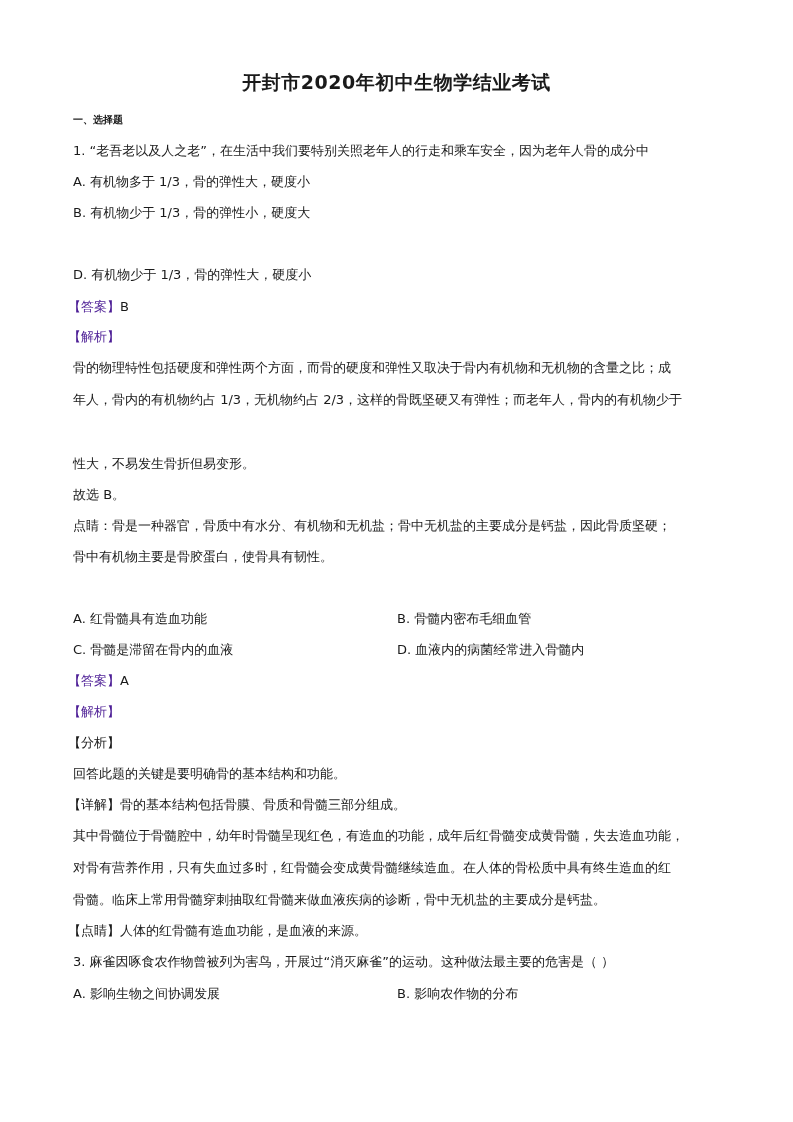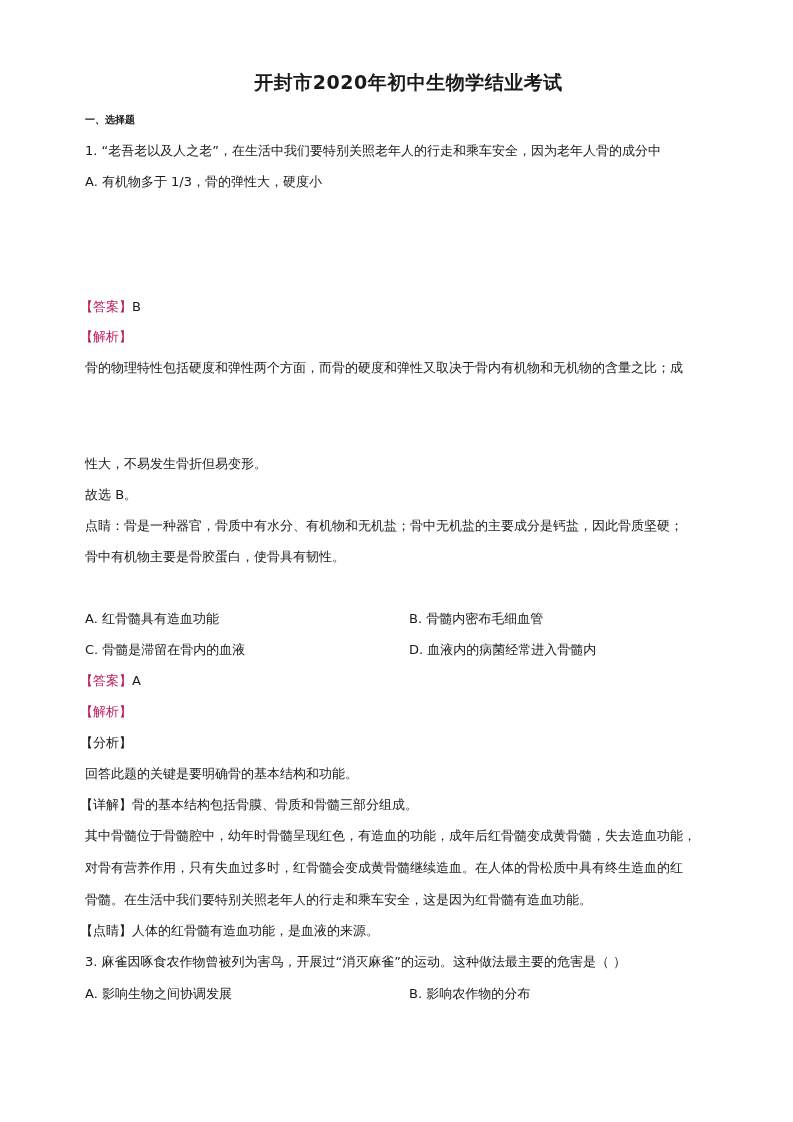--- a/index.html
+++ b/index.html
@@ -1,42 +1,45 @@
 <!DOCTYPE html>
 <html><head>
 <meta charset="utf-8">
 <style>
   html, body { margin: 0; padding: 0; background: #ffffff; }
   body { width: 793px; height: 1122px; position: relative; overflow: hidden;
          font-family: "DejaVu Sans", "Liberation Sans", sans-serif; color: #1a1a1a; }
-  .page { position: absolute; left: 12px; top: 0; width: 707px; height: 1122px; }
+  .page { position: absolute; left: 0; top: 0; width: 707px; height: 1122px; }
   .title { position: absolute; top: 70px; left: 0; width: 793px; text-align: center;
            font-size: 19px; font-weight: bold; letter-spacing: 0.5px; }
   .line { position: absolute; left: 73px; font-size: 13px; white-space: nowrap; line-height: 16px; }
   .section { font-weight: bold; font-size: 10px; }
-  .label { color: #be185d; }
+  .label { color: #4c1d95; }
   .col2 { position: absolute; left: 397px; }
 </style>
 </head>
 <body>
 
 <div class="page">
   <div class="title">开封市2020年初中生物学结业考试</div>
 
   <div class="line section" style="top:112px">一、选择题</div>
 
   <div class="line" style="top:143px">1. “老吾老以及人之老”，在生活中我们要特别关照老年人的行走和乘车安全，因为老年人骨的成分中</div>
   <div class="line" style="top:174px">A.  有机物多于 1/3，骨的弹性大，硬度小</div>
+  <div class="line" style="top:205px">B.  有机物少于 1/3，骨的弹性小，硬度大</div>
+  <div class="line" style="top:267px">D.  有机物少于 1/3，骨的弹性大，硬度小</div>
 
   <div class="line" style="top:299px;left:68px">
     <span class="label">【答案】</span><span>B</span>
   </div>
   <div class="line label" style="top:329px;left:68px">【解析】</div>
 
   <div class="line" style="top:360px">骨的物理特性包括硬度和弹性两个方面，而骨的硬度和弹性又取决于骨内有机物和无机物的含量之比；成</div>
+  <div class="line" style="top:392px">年人，骨内的有机物约占 1/3，无机物约占 2/3，这样的骨既坚硬又有弹性；而老年人，骨内的有机物少于</div>
   <div class="line" style="top:456px">性大，不易发生骨折但易变形。</div>
 
   <div class="line" style="top:487px">故选 B。</div>
   <div class="line" style="top:518px">点睛：骨是一种器官，骨质中有水分、有机物和无机盐；骨中无机盐的主要成分是钙盐，因此骨质坚硬；</div>
   <div class="line" style="top:549px">骨中有机物主要是骨胶蛋白，使骨具有韧性。</div>
 
   <div class="line" style="top:611px">A.  红骨髓具有造血功能</div>
   <div class="line col2" style="top:611px">B.  骨髓内密布毛细血管</div>
   <div class="line" style="top:642px">C.  骨髓是滞留在骨内的血液</div>
   <div class="line col2" style="top:642px">D.  血液内的病菌经常进入骨髓内</div>
@@ -45,21 +48,21 @@
     <span class="label">【答案】</span><span>A</span>
   </div>
   <div class="line label" style="top:704px;left:68px">【解析】</div>
   <div class="line" style="top:735px;left:68px">【分析】</div>
   <div class="line" style="top:797px;left:68px">
     <span>【详解】</span><span>骨的基本结构包括骨膜、骨质和骨髓三部分组成。</span>
   </div>
   <div class="line" style="top:766px">回答此题的关键是要明确骨的基本结构和功能。</div>
   <div class="line" style="top:860px">对骨有营养作用，只有失血过多时，红骨髓会变成黄骨髓继续造血。在人体的骨松质中具有终生造血的红</div>
   <div class="line" style="top:828px">其中骨髓位于骨髓腔中，幼年时骨髓呈现红色，有造血的功能，成年后红骨髓变成黄骨髓，失去造血功能，</div>
-  <div class="line" style="top:892px">骨髓。在生活中我们要特别关照老年人的行走和乘车安全，这是因为红骨髓有造血功能。</div>
+  <div class="line" style="top:892px">骨髓。临床上常用骨髓穿刺抽取红骨髓来做血液疾病的诊断，骨中无机盐的主要成分是钙盐。</div>
   <div class="line" style="top:923px;left:68px">
     <span>【点睛】</span><span>人体的红骨髓有造血功能，是血液的来源。</span>
   </div>
 
   <div class="line" style="top:954px">3. 麻雀因啄食农作物曾被列为害鸟，开展过“消灭麻雀”的运动。这种做法最主要的危害是（        ）</div>
   <div class="line" style="top:986px">A.  影响生物之间协调发展</div>
   <div class="line col2" style="top:986px">B.  影响农作物的分布</div>
 </div>
 
 </body></html>

